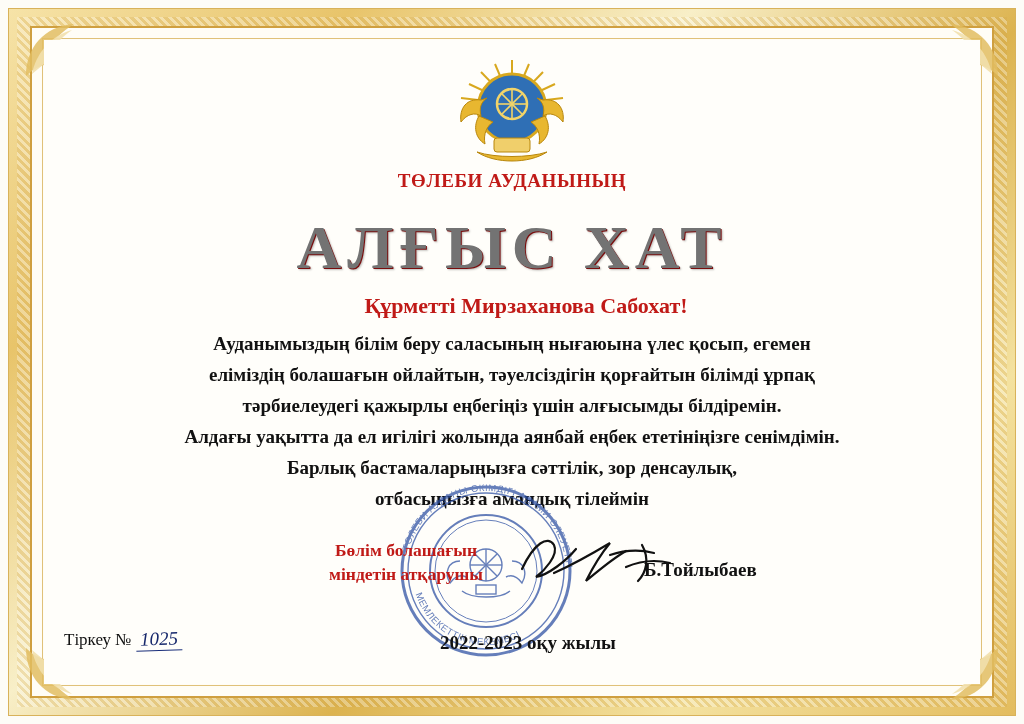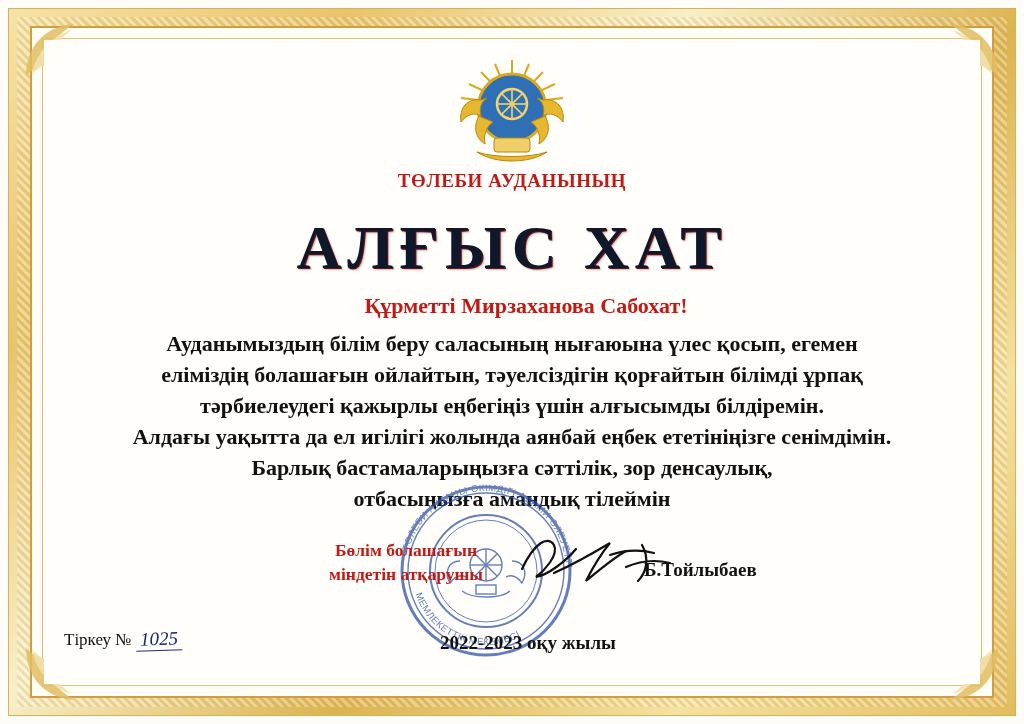--- a/index.html
+++ b/index.html
@@ -108,21 +108,21 @@
     line-height: 25px;
     font-family: Liberation Serif, serif;
   }
   .dept div { white-space: nowrap; }
 
   .title {
     position: absolute;
     top: 172px;
     left: 0; right: 0;
     text-align: center;
-    color: #0f172a;
+    color: #737373;
     font-weight: bold;
     font-size: 62px;
     letter-spacing: 6px;
     font-family: "Liberation Serif", serif;
     text-shadow: 1px 1px 0 #7a0d0d, 2px 2px 2px rgba(0,0,0,0.25);
   }
 
   .recipient {
     position: absolute;
     top: 253px;
@@ -135,21 +135,21 @@
     padding-left: 28px;
   }
 
   .body-text {
     position: absolute;
     top: 288px;
     left: 72px;
     right: 72px;
     text-align: center;
     color: #111111;
-    font-size: 22px;
+    font-size: 19px;
     line-height: 31px;
     font-weight: bold;
     font-family: "Liberation Serif", serif;
   }
   .body-text p { margin: 0; }
 
   
   .stamp {
     position: absolute;
     left: 336px;

